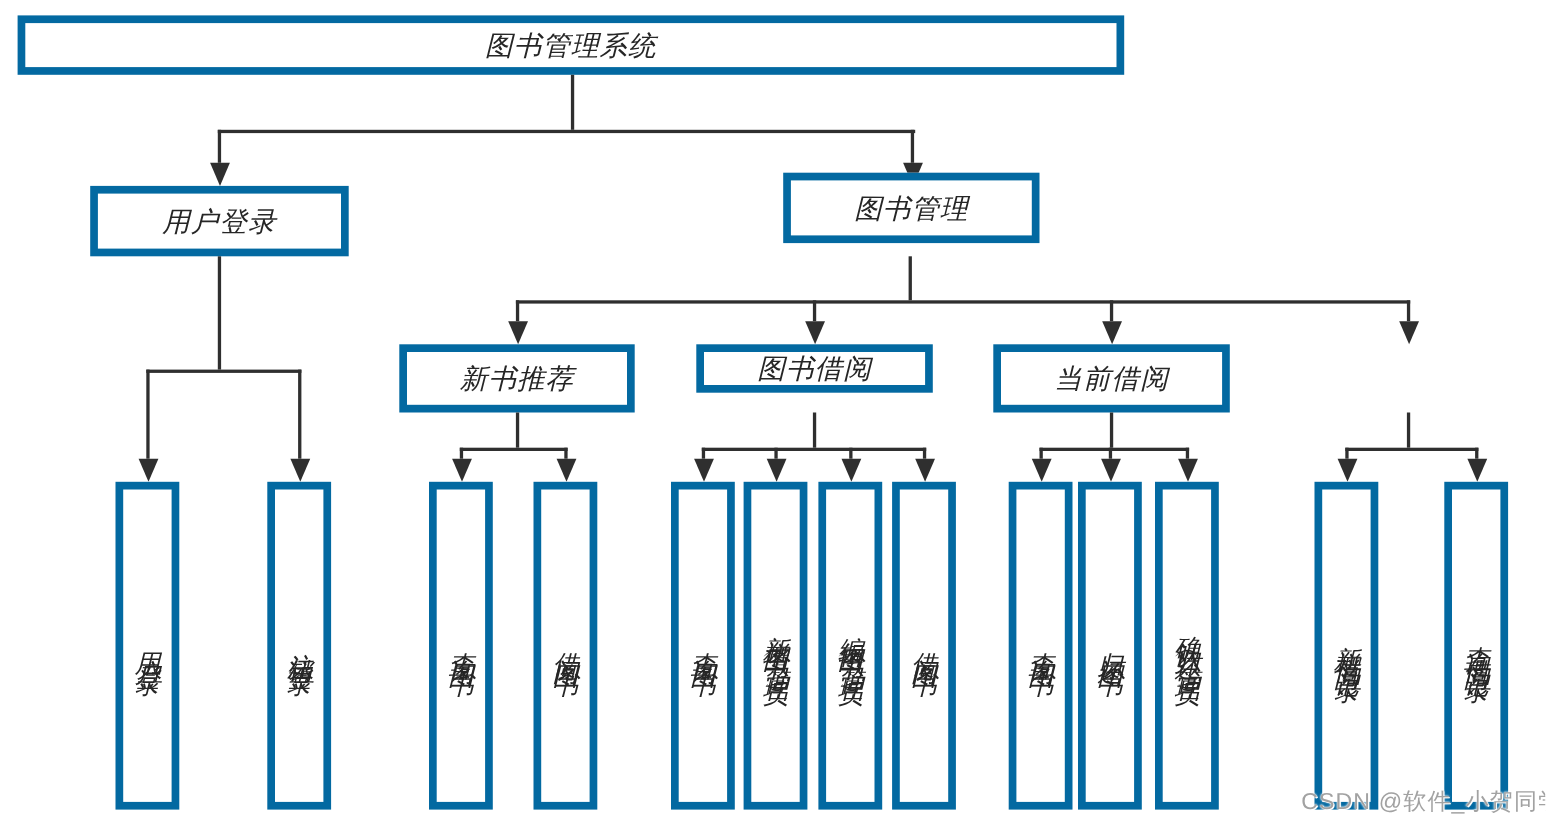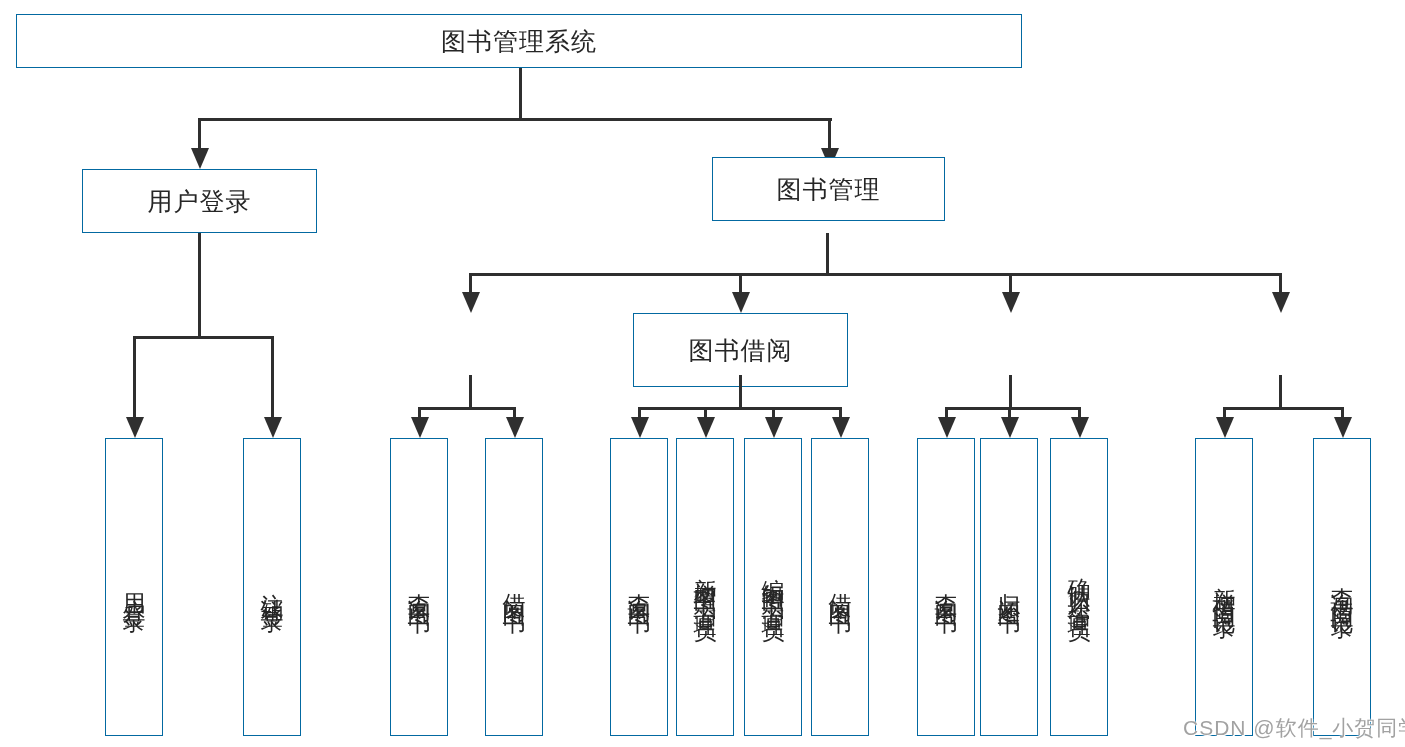--- a/index.html
+++ b/index.html
@@ -7,24 +7,25 @@
     position:relative;
     width:1405px; height:747px;
     background:#ffffff;
     font-family:"Liberation Sans","DejaVu Sans",sans-serif;
     overflow:hidden;
     color:#262626;
   }
   .box {
     position:absolute;
     box-sizing:border-box;
-    border:1px solid #0369a1;
+    border:7px solid #0369a1;
     background:#ffffff;
     display:flex; align-items:center; justify-content:center;
     text-align:center;
+    font-style:italic;
   }
   .hlabel { font-size:25px; letter-spacing:1px; white-space:nowrap; }
   .leaf {
     top:438px; width:58px; height:298px;
     writing-mode:vertical-rl; text-orientation:mixed;
     font-size:23px; line-height:1; letter-spacing:6px;
     display:flex; align-items:center; justify-content:center;
   }
   .vline, .hline, .arrow { position:absolute; background:#2f2f2f; }
   .vline { width:3px; }
@@ -70,22 +71,28 @@
   <div class="arrow" style="left:133px; top:336px; height:81px;"></div>
   <div class="arrow" style="left:271px; top:336px; height:81px;"></div>
 
   <div class="vline" style="left:826px; top:233px; height:40px;"></div>
   <div class="hline" style="left:469px; top:273px; width:813px;"></div>
   <div class="arrow" style="left:469px; top:273px; height:19px;"></div>
   <div class="arrow" style="left:739px; top:273px; height:19px;"></div>
   <div class="arrow" style="left:1009px; top:273px; height:19px;"></div>
   <div class="arrow" style="left:1279px; top:273px; height:19px;"></div>
 
-  <div class="box hlabel" style="left:633px; top:313px; width:215px; height:74px;">
+  <div class="box hlabel" style="left:363px; top:313px; width:214px; height:62px;">
+    <span>新书推荐</span>
+  </div>
+  <div class="box hlabel" style="left:633px; top:313px; width:215px; height:44px;">
     <span>图书借阅</span>
+  </div>
+  <div class="box hlabel" style="left:903px; top:313px; width:215px; height:62px;">
+    <span>当前借阅</span>
   </div>
 
   <div class="vline" style="left:469px; top:375px; height:32px;"></div>
   <div class="hline" style="left:418px; top:407px; width:98px;"></div>
   <div class="arrow" style="left:418px; top:407px; height:10px;"></div>
   <div class="arrow" style="left:513px; top:407px; height:10px;"></div>
 
   <div class="vline" style="left:739px; top:375px; height:32px;"></div>
   <div class="hline" style="left:638px; top:407px; width:204px;"></div>
   <div class="arrow" style="left:638px; top:407px; height:10px;"></div>

